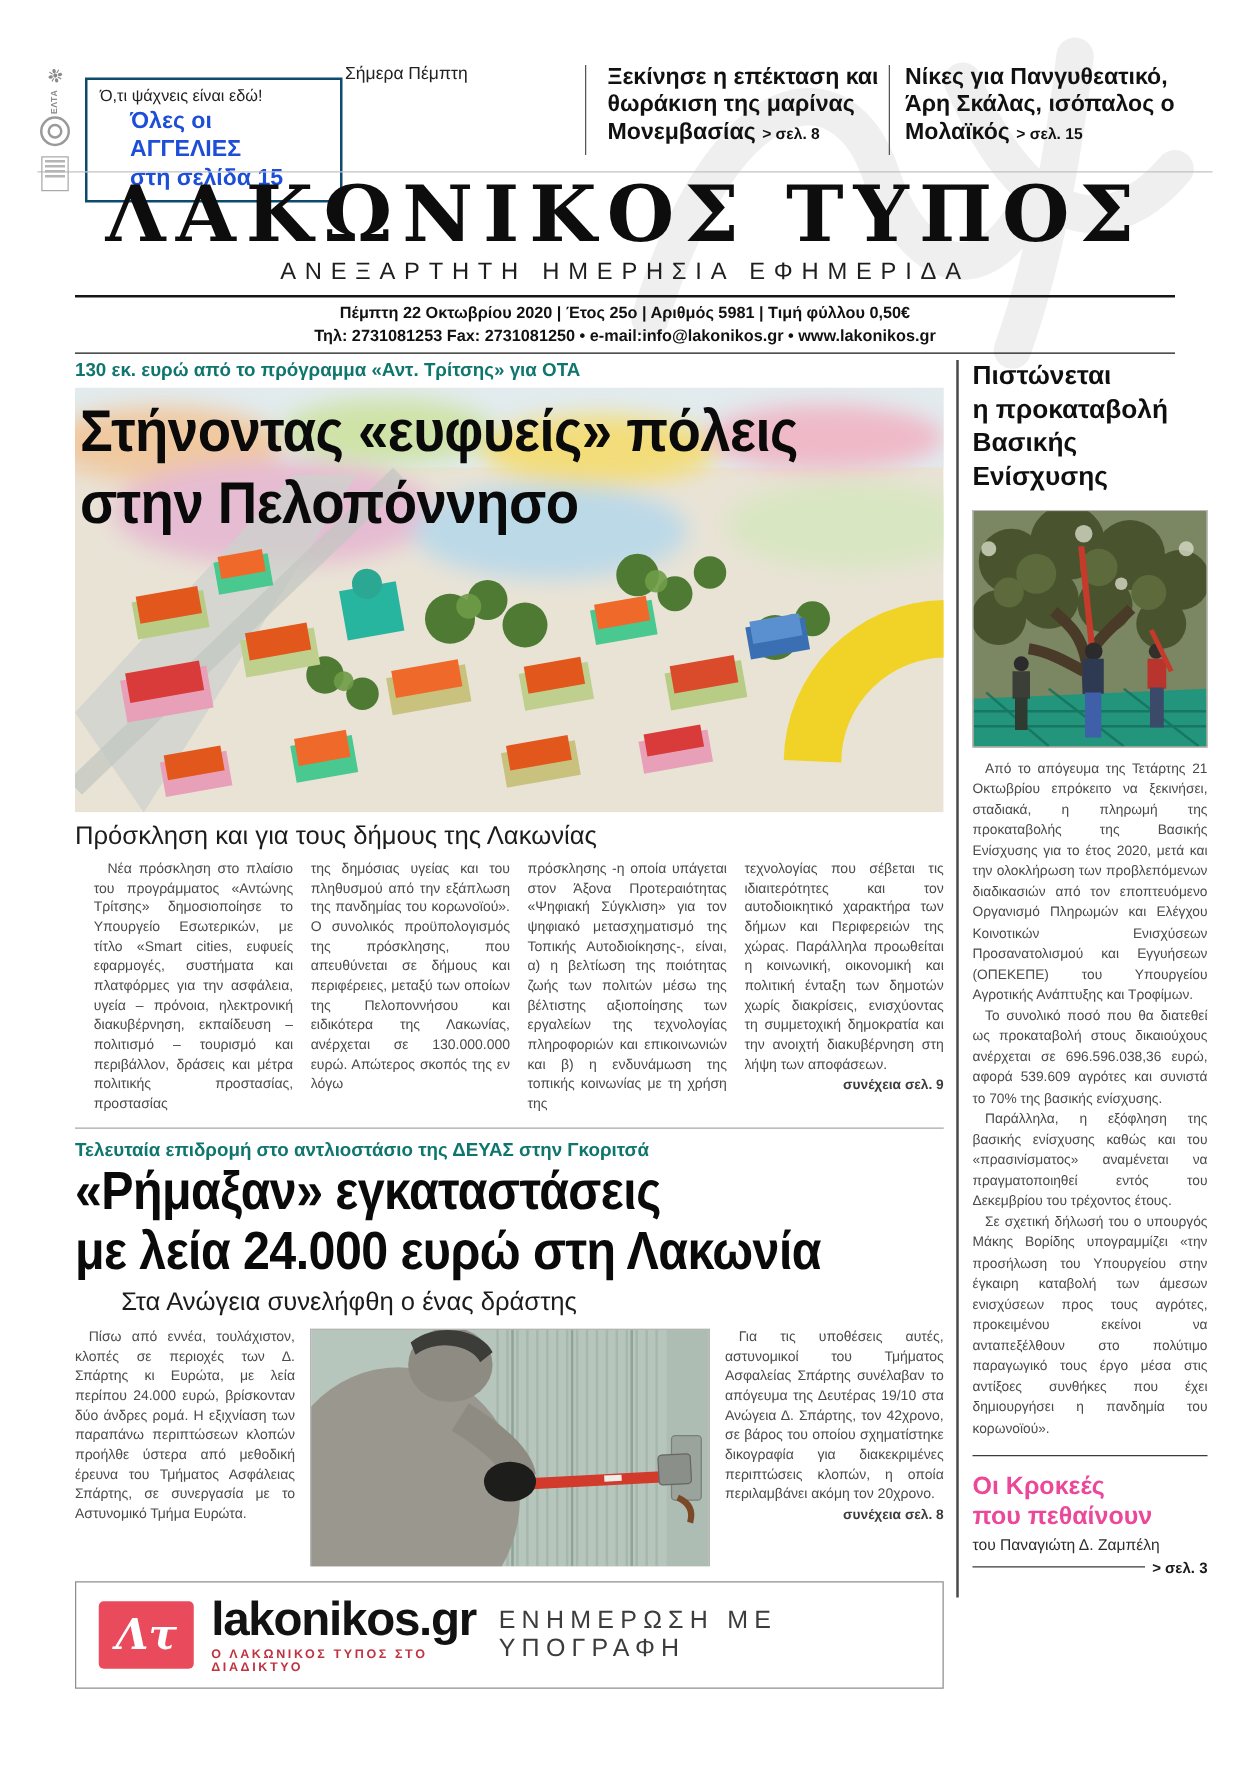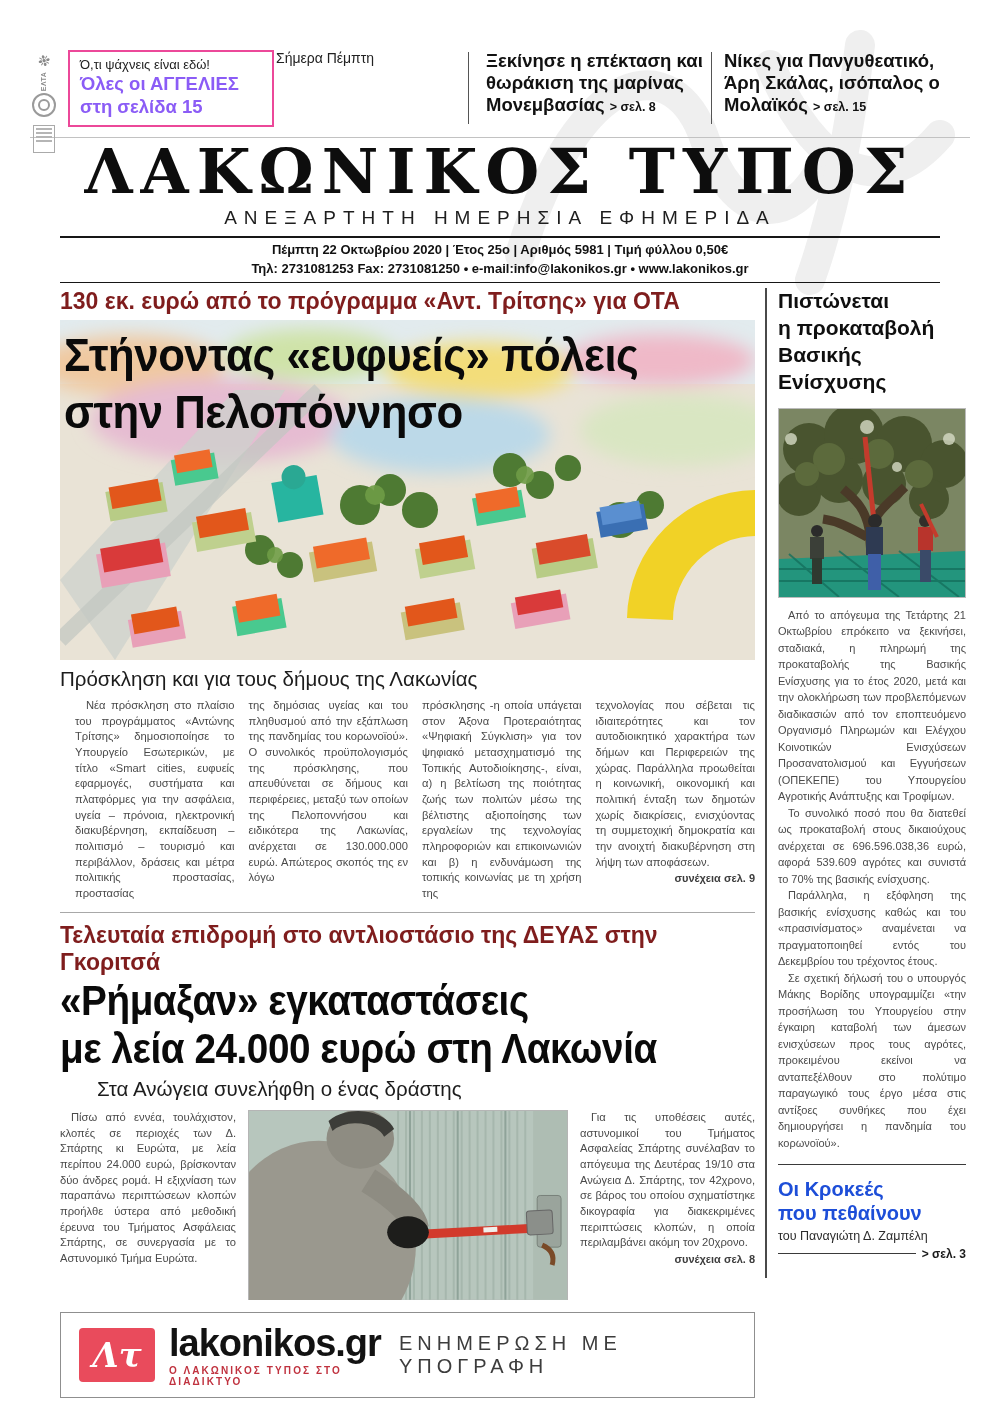--- a/index.html
+++ b/index.html
@@ -10,23 +10,23 @@
   
   .margin-icons{position:absolute;left:30px;top:52px;width:28px;display:flex;flex-direction:column;gap:8px;align-items:center;z-index:2;}
   .stamp-circle{width:20px;height:20px;border:2px solid #9a9a9a;border-radius:50%;display:flex;align-items:center;justify-content:center;}
   .stamp-inner{width:8px;height:8px;border:2px solid #9a9a9a;border-radius:50%;}
   .postage{width:16px;height:22px;border:1px solid #aaa;display:flex;flex-direction:column;gap:2px;padding:2px;}
   .postage i{display:block;height:2px;background:#b5b5b5;}
   .elta-tag{font-size:7px;font-weight:bold;color:#8a8a8a;transform:rotate(-90deg);letter-spacing:.5px;}
   .wing{font-size:15px;color:#8a8a8a;transform:rotate(-15deg);}
   
   .topstrip{position:absolute;left:62px;top:48px;width:905px;height:86px;z-index:1;}
-  .cbox{position:absolute;left:6px;top:2px;width:182px;border:2px solid #ec4899;padding:5px 10px 7px;background:transparent;}
+  .cbox{position:absolute;left:6px;top:14px;width:182px;border:2px solid #0c4a6e;padding:5px 10px 7px;background:transparent;}
   .cbox-tag{font-size:13px;color:#222;}
-  .cbox-l1,.cbox-l2{font-size:18.5px;font-weight:bold;line-height:1.25;color:#8b5cf6;}
+  .cbox-l1,.cbox-l2{font-size:18.5px;font-weight:bold;line-height:1.25;color:#1d4ed8;margin-left:24px;}
   .teaser{position:absolute;top:2px;}
   .teaser-pre{font-size:14px;color:#222;margin-bottom:1px;}
   .teaser-title{font-size:18.5px;font-weight:bold;line-height:1.2;color:#111;}
   .pageref{font-size:12.5px;font-weight:bold;white-space:nowrap;}
   .t1{left:214px;width:200px;}
   .t2{left:424px;width:225px;}
   .t3{left:662px;width:246px;}
   .vdiv{position:absolute;top:4px;width:1px;height:72px;background:#555;}
   .v1{left:406px;}
   .v2{left:649px;}
@@ -36,21 +36,21 @@
   .mast-title{font-family:"DejaVu Serif","Liberation Serif",serif;font-weight:bold;font-size:62px;
               letter-spacing:8px;line-height:1.0;color:#0d0d0d;white-space:nowrap;}
   .mast-sub{font-size:19px;letter-spacing:7px;color:#1e1e1e;margin-top:4px;}
   .mast-rule{border-top:2px solid #161616;margin-top:7px;}
   .mast-rule.r2{border-top-width:1.5px;margin-top:6px;}
   .mast-info{font-size:13px;font-weight:bold;color:#111;margin-top:4px;}
   
   .vrail-divider{position:absolute;left:765px;top:288px;width:1.5px;height:990px;background:#4a4a4a;z-index:1;}
   
   .main{position:absolute;left:60px;top:288px;width:695px;z-index:1;}
-  .kicker{font-size:23px;font-weight:bold;color:#7f1d1d;}
+  .kicker{font-size:15px;font-weight:bold;color:#0f766e;}
   .hero{position:relative;width:695px;height:340px;margin-top:5px;overflow:hidden;}
   .hero svg{position:absolute;inset:0;}
   .hero-headline{position:absolute;left:4px;top:6px;z-index:2;transform:scaleX(.93);transform-origin:left top;}
   .hero-headline .hl{font-size:47px;font-weight:800;letter-spacing:-.5px;line-height:1.22;color:#0a0a0a;}
   .subhead{font-size:20.5px;color:#1c1c1c;margin-top:7px;}
   .cols4{display:flex;gap:14px;margin-top:7px;margin-left:15px;}
   .bodytext{font-size:11.2px;line-height:1.4;color:#4a4a4a;text-align:justify;}
   .cols4 .col{flex:1 1 0;}
   .indent{text-indent:11px;}
   .continuation{text-align:right;font-size:11px;font-weight:bold;color:#3d3d3d;margin-top:2px;}
@@ -72,21 +72,21 @@
   .site-tagline{font-size:10px;font-weight:bold;color:#c0323f;letter-spacing:2.1px;margin-top:3px;}
   .slogan{margin-left:auto;font-size:20px;letter-spacing:5px;color:#3c3c3c;}
   
   .rail{position:absolute;left:778px;top:288px;width:188px;z-index:1;}
   .rail-head{font-size:21px;font-weight:bold;line-height:1.28;color:#0f0f0f;white-space:pre-line;}
   .rail-photo{width:186px;height:188px;border:1px solid #bbb;margin-top:12px;background:#6b7a52;}
   .rail-body{margin-top:9px;}
   .rail-body p{margin:0;font-size:11px;line-height:1.5;color:#4a4a4a;text-align:justify;text-indent:10px;}
   .rail-rule{border-top:1.5px solid #3a3a3a;margin-top:13px;width:100%;}
   .opinion{margin-top:10px;}
-  .opinion-title{font-size:20px;font-weight:800;line-height:1.22;color:#1d4ed8;white-space:pre-line;margin-top:12px;}
+  .opinion-title{font-size:20px;font-weight:800;line-height:1.22;color:#ec4899;white-space:pre-line;margin-top:12px;}
   .opinion-byline{font-size:12.5px;color:#2c2c2c;margin-top:3px;}
   .opinion-pageline{display:flex;align-items:center;gap:6px;margin-top:4px;}
   .opinion-pageline .dash{flex:1;border-top:1.5px solid #3a3a3a;}
   .opinion-pageline .pageref{font-size:12px;}
 </style>
 </head>
 <body>
 
 <div class="page">
 

